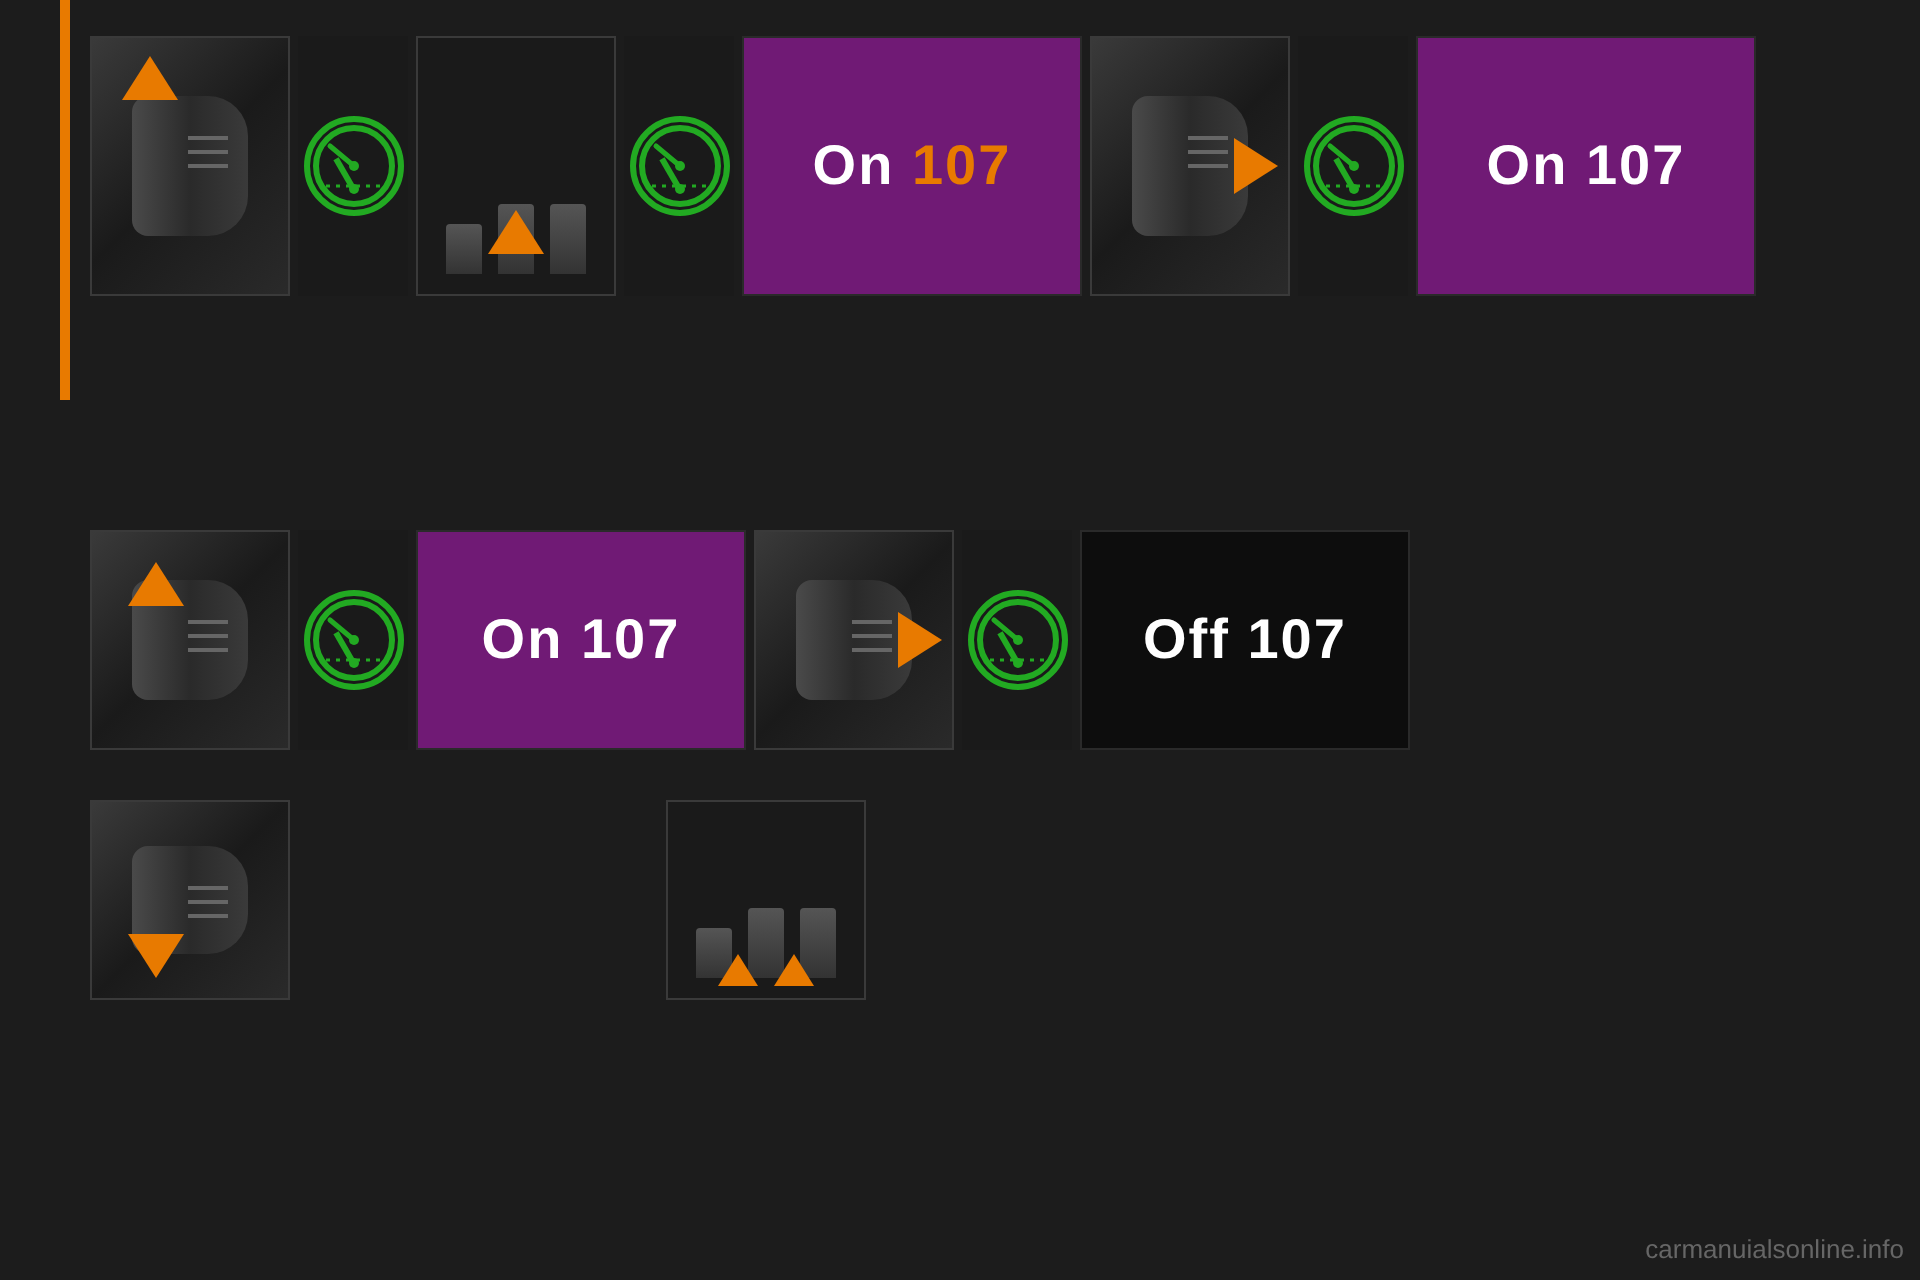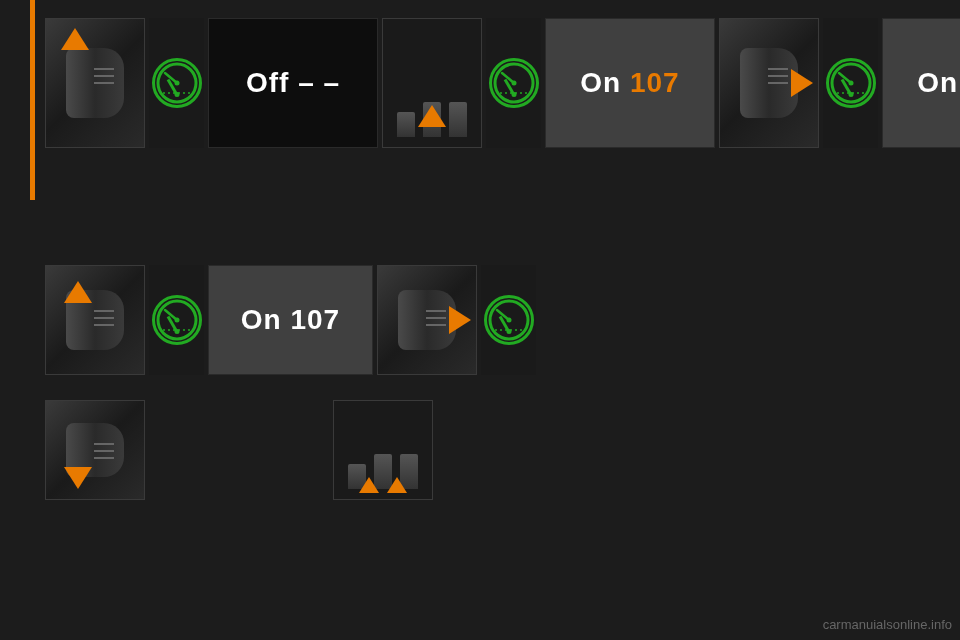--- a/index.html
+++ b/index.html
@@ -59,21 +59,21 @@
       align-items: center;
       justify-content: center;
       border: 1px solid #2a2a2a;
     }
 
     .display-box.off-display {
       background: #0d0d0d;
     }
 
     .display-box.on-display {
-      background: #404040;
+      background: #701a75;
     }
 
     
     .display-text {
       color: #ffffff;
       font-size: 28px;
       font-weight: bold;
       letter-spacing: 1px;
     }
 
@@ -297,23 +297,20 @@
       <div class="gauge-icon">
         <svg width="44" height="44" viewBox="0 0 44 44">
           <circle cx="22" cy="22" r="19" fill="none" stroke="#22aa22" stroke-width="3"></circle>
           <line x1="22" y1="22" x2="10" y2="12" stroke="#22aa22" stroke-width="2.5" stroke-linecap="round"></line>
           <circle cx="22" cy="22" r="2.5" fill="#22aa22"></circle>
           <line x1="8" y1="32" x2="36" y2="32" stroke="#22aa22" stroke-width="1.5" stroke-dasharray="2,3"></line>
         </svg>
       </div>
     </div>
 
-    <div class="display-box box-display off-display">
-      <span class="display-text">Off  –  –</span>
-    </div>
 
     <div class="img-box box-sm dark">
       <div class="pedal-img">
         <div class="pedal short"></div>
         <div class="pedal"></div>
         <div class="pedal"></div>
         <div style="position:absolute; bottom: 20px; left: 50%; transform:translateX(-50%);">
           <div class="arrow-up" style="border-bottom-color:#e87a00;"></div>
         </div>
       </div>
@@ -419,20 +416,23 @@
       <div class="gauge-icon">
         <svg width="44" height="44" viewBox="0 0 44 44">
           <circle cx="22" cy="22" r="19" fill="none" stroke="#22aa22" stroke-width="3"></circle>
           <line x1="22" y1="22" x2="10" y2="12" stroke="#22aa22" stroke-width="2.5" stroke-linecap="round"></line>
           <circle cx="22" cy="22" r="2.5" fill="#22aa22"></circle>
           <line x1="8" y1="32" x2="36" y2="32" stroke="#22aa22" stroke-width="1.5" stroke-dasharray="2,3"></line>
         </svg>
       </div>
     </div>
 
+    <div class="display-box box-display2 off-display">
+      <span class="display-text">Off 107</span>
+    </div>
 
   </div>
 
   <div class="row row3">
 
     <div class="img-box box-sm3 dark">
       <div class="stalk-img">
         <div class="stalk-body">
           <div class="stalk-lines">
             <div class="stalk-line"></div>

